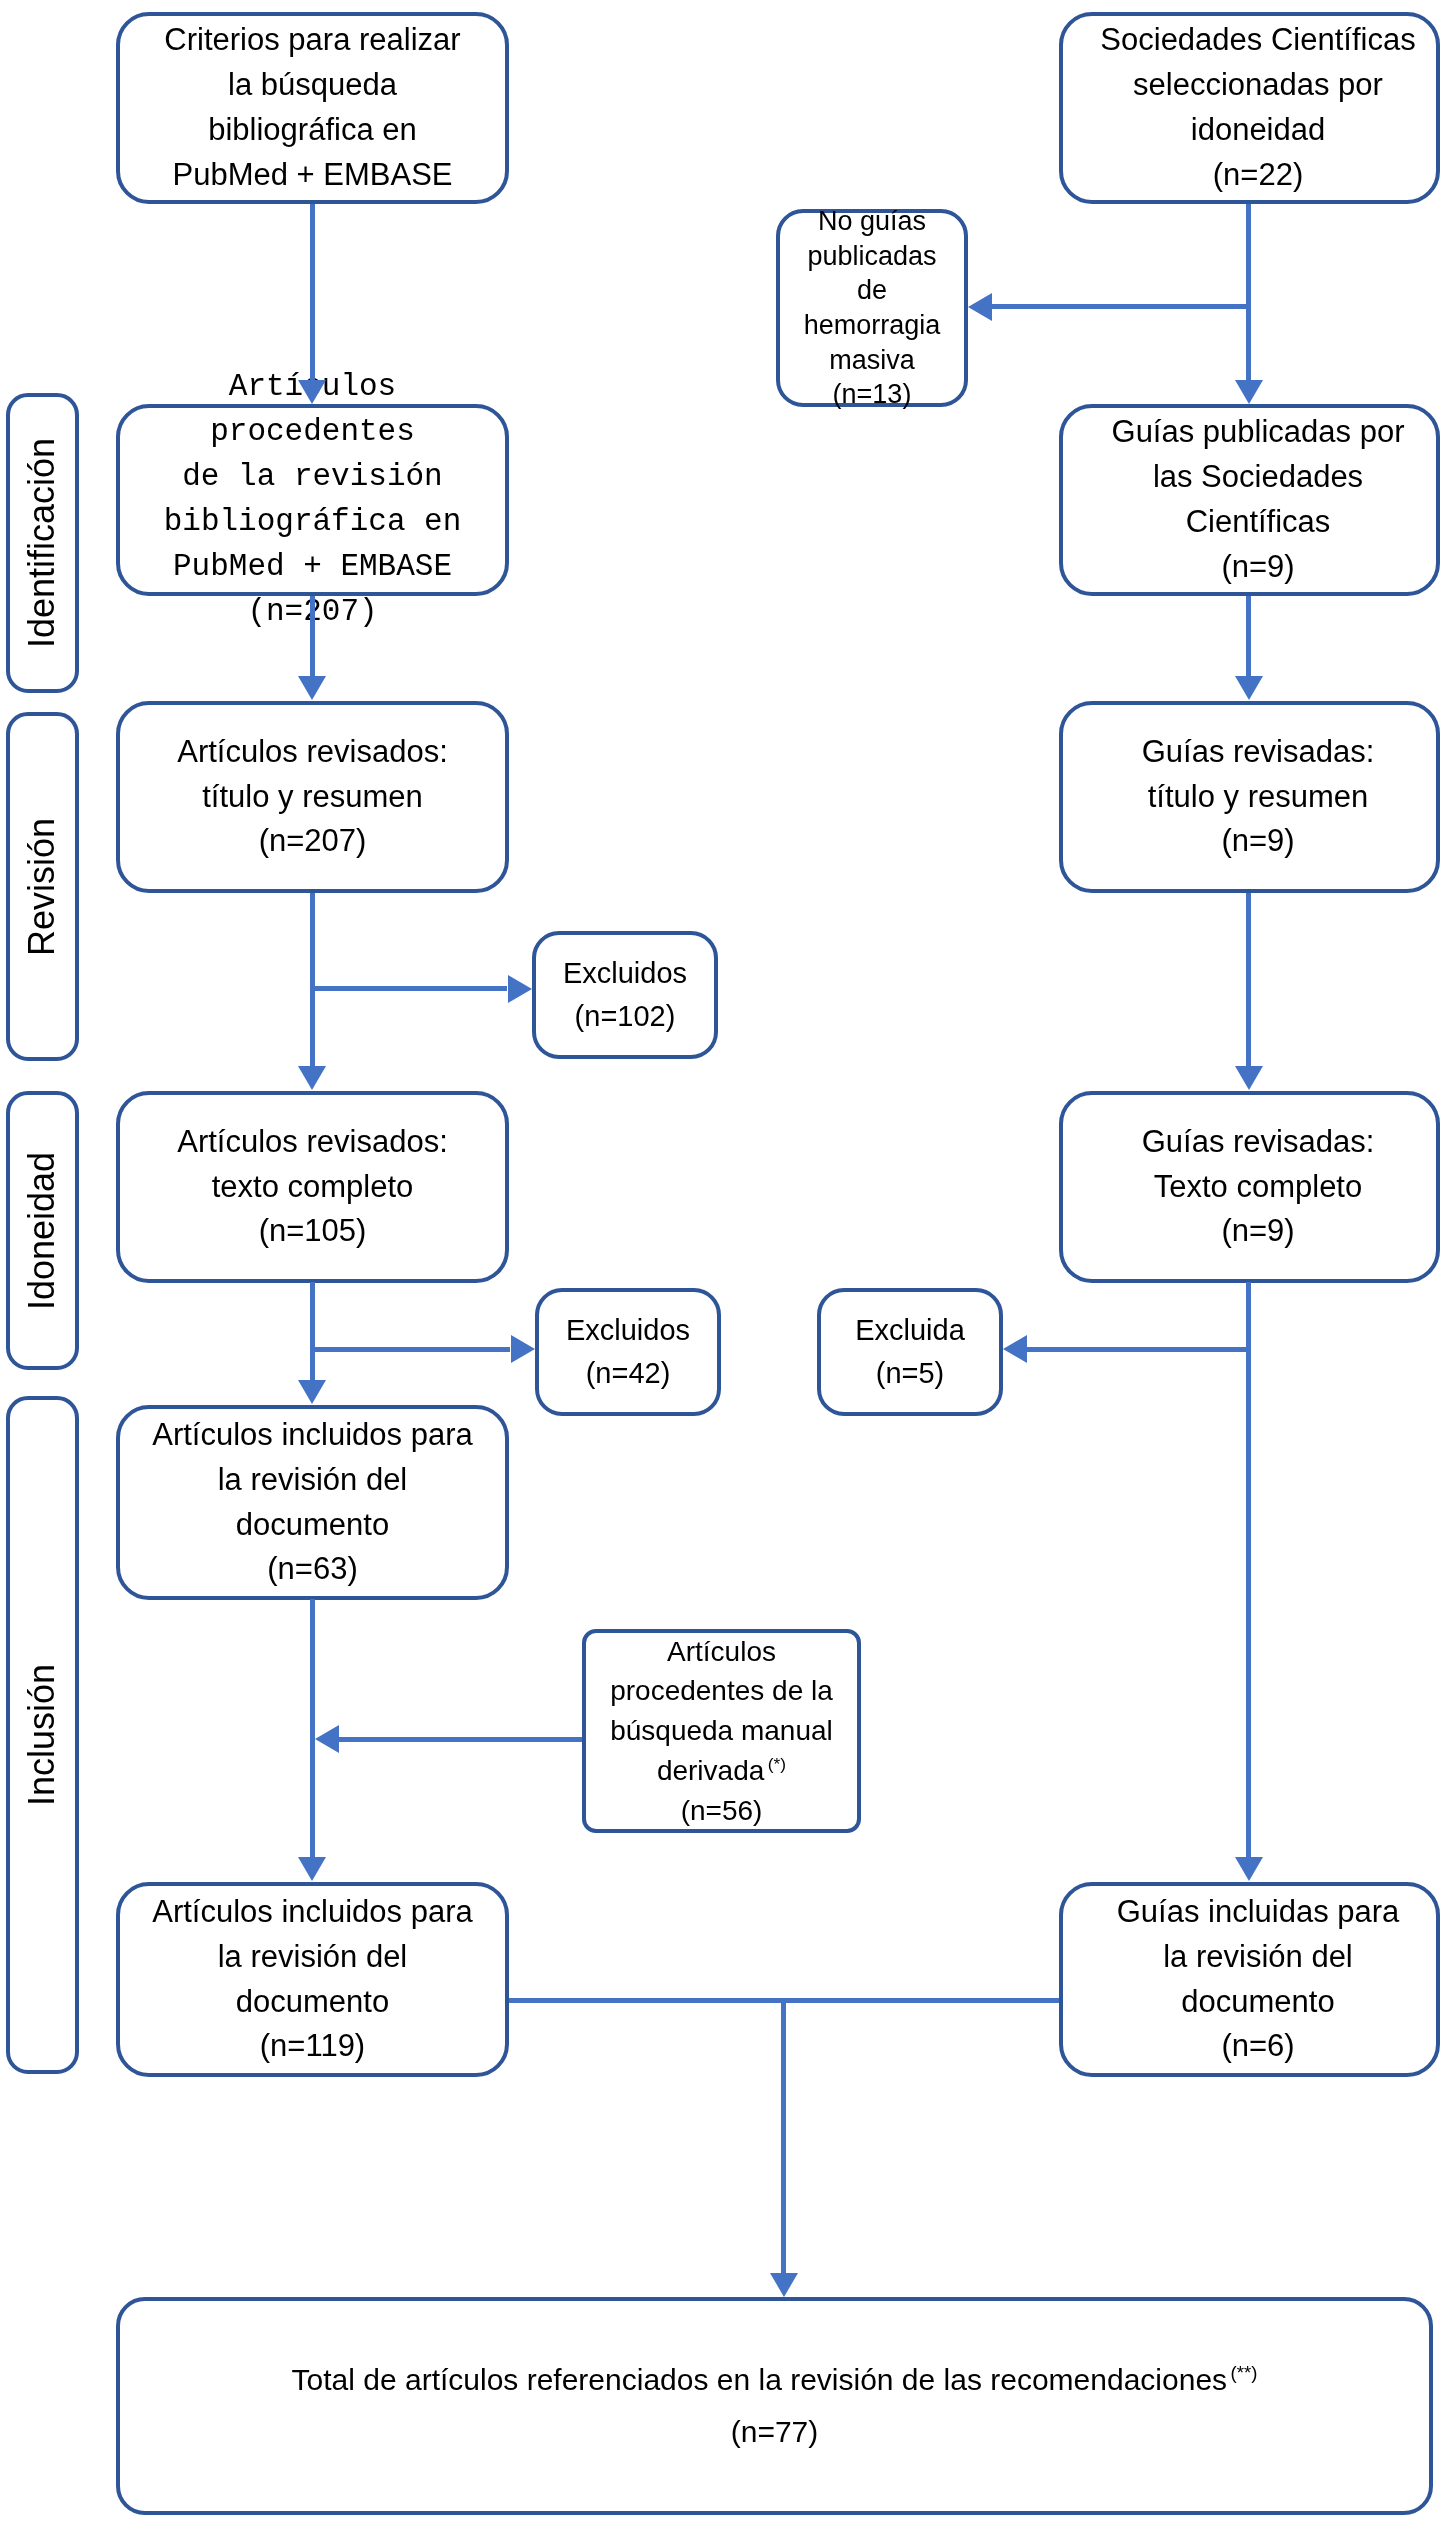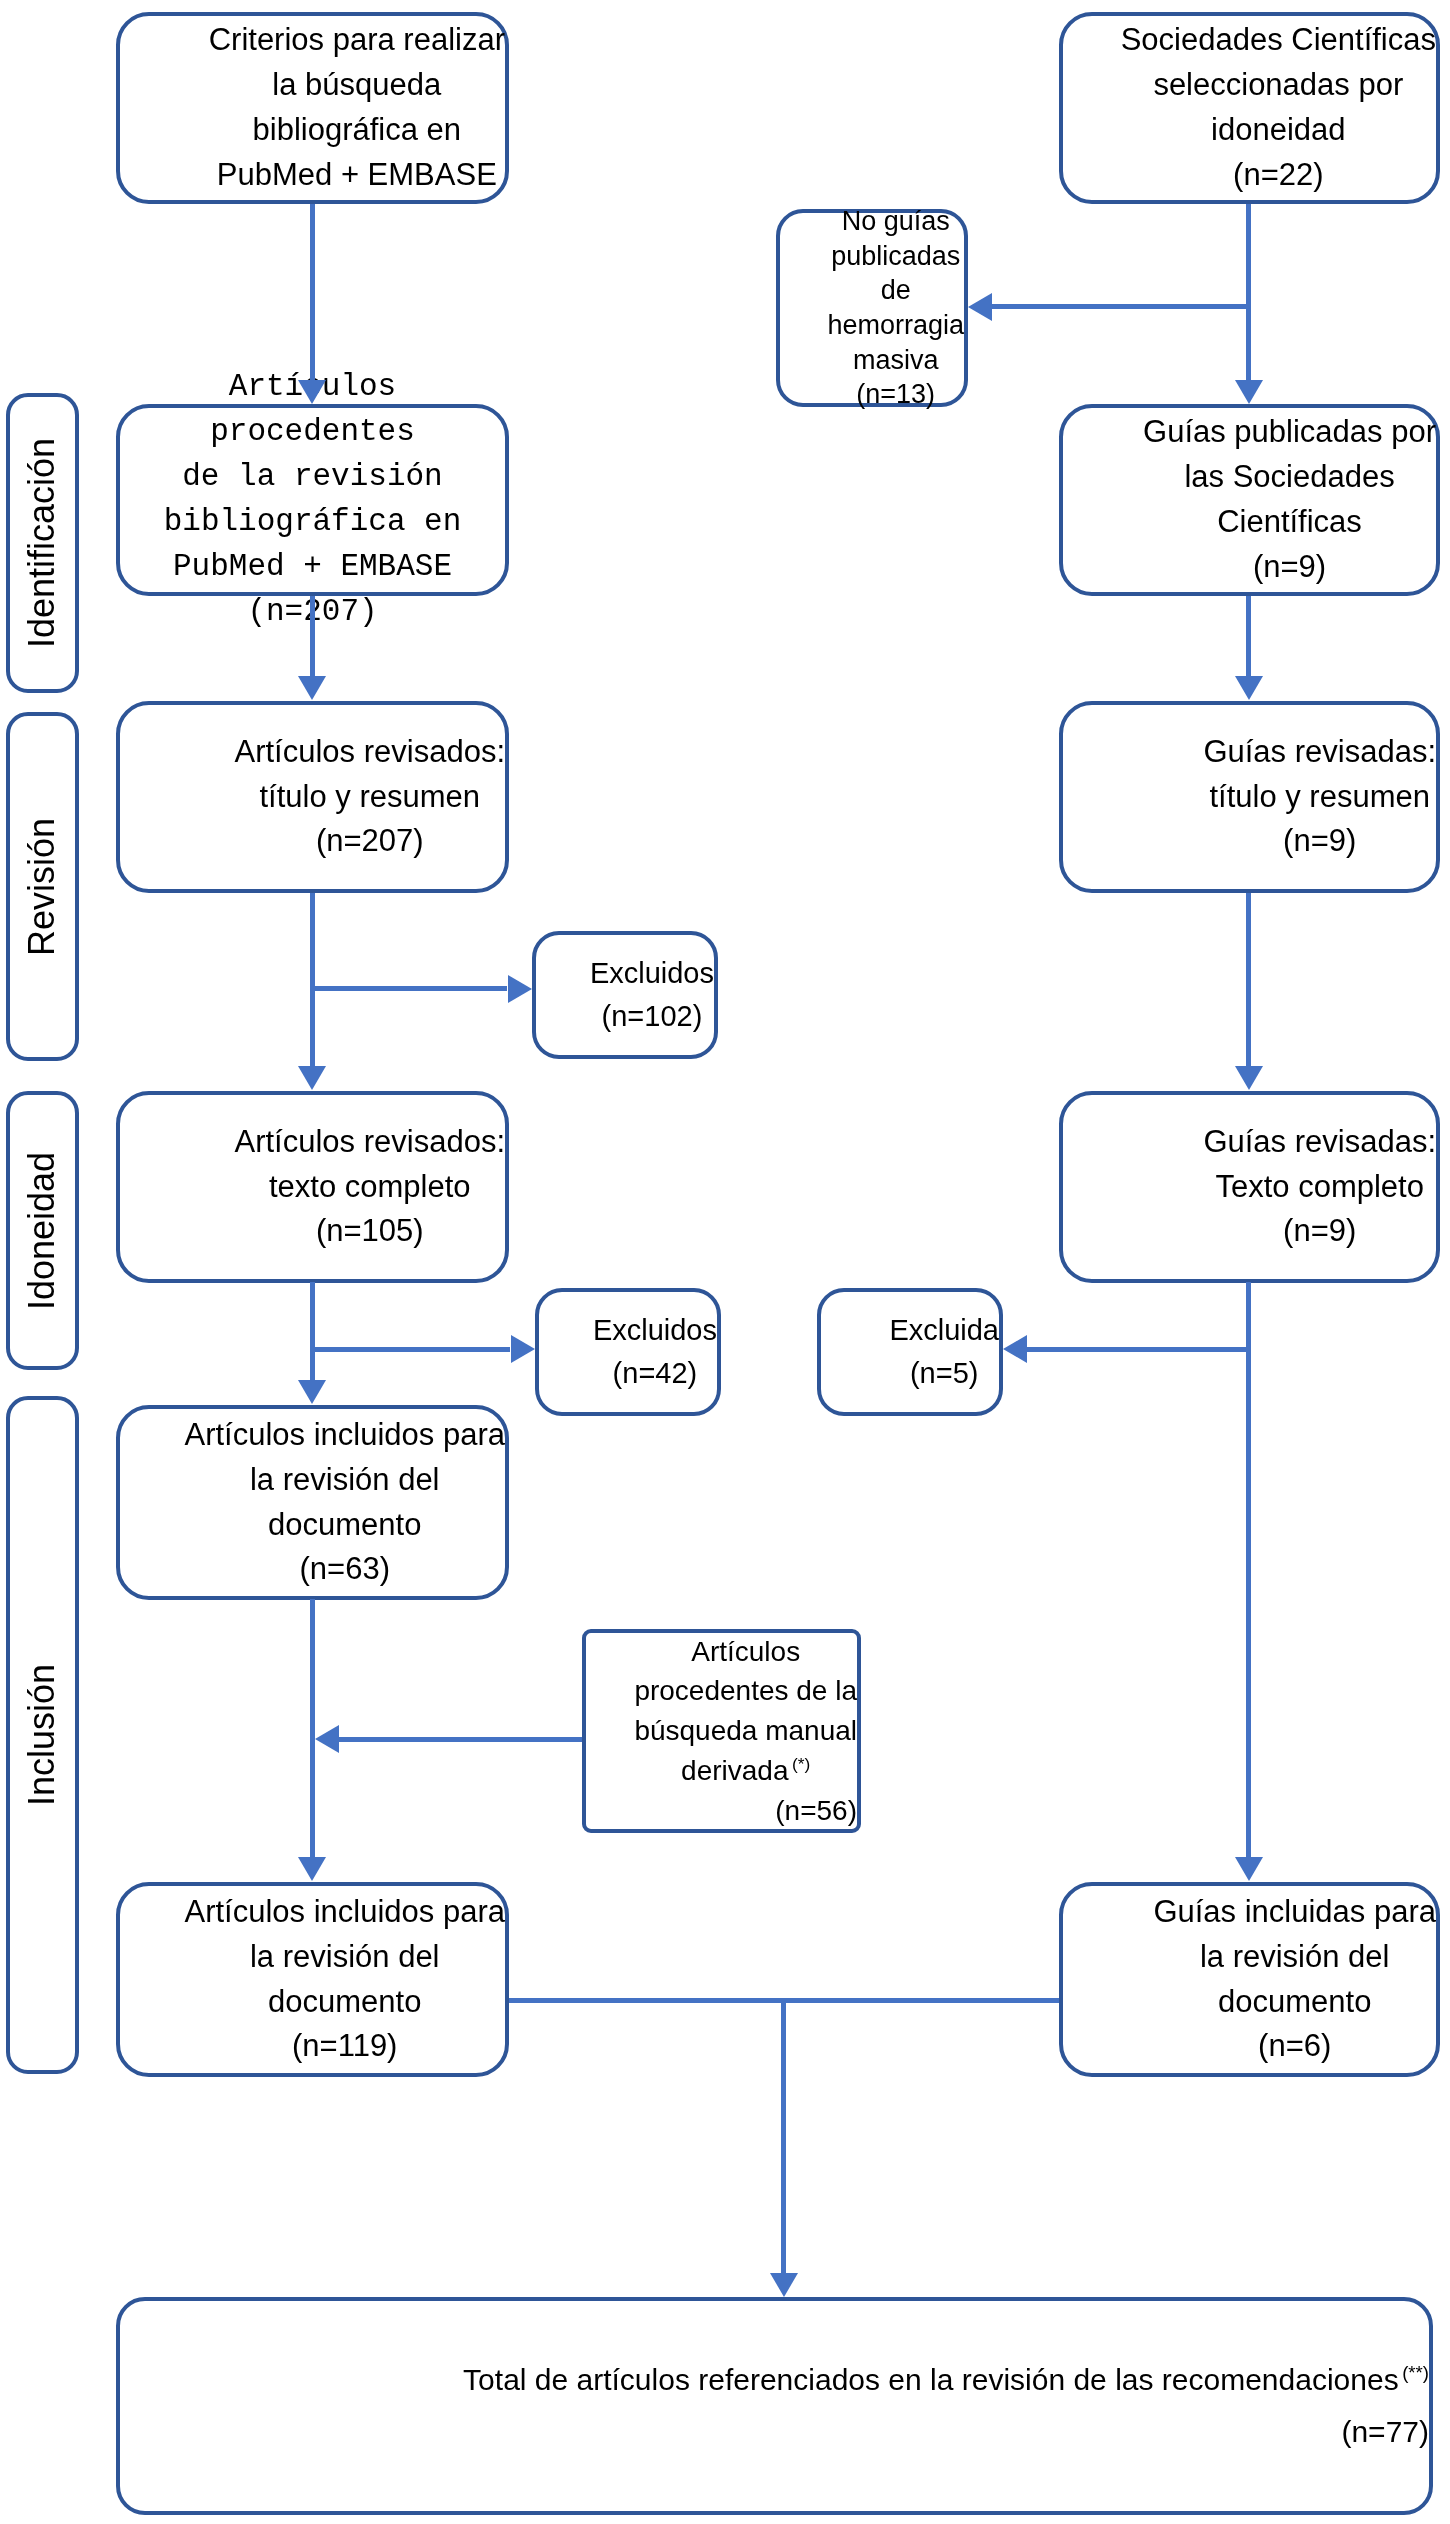--- a/index.html
+++ b/index.html
@@ -7,29 +7,29 @@
     position:relative;
     width:1450px;height:2525px;
     background:#ffffff;
     font-family:"Liberation Sans",sans-serif;
     color:#000000;
     overflow:hidden;
   }
   .box{
     position:absolute;box-sizing:border-box;
     border:4.7px solid #2e5597;border-radius:33px;background:#ffffff;
-    display:flex;flex-direction:column;align-items:flex-end;justify-content:center;
+    display:flex;flex-direction:column;align-items:center;justify-content:center;
     text-align:center;
   }
   .pre{white-space:pre-line;}
   .left-box{left:116px;width:393px;font-size:31px;line-height:1.45;}
   .right-box{left:1059px;width:381px;font-size:31px;line-height:1.45;padding-left:17px;}
   .no-guias{left:776px;top:209px;width:192px;height:198px;font-size:27px;line-height:1.28;border-radius:27px;}
   .excl{width:186px;height:128px;font-size:29px;line-height:1.5;border-radius:27px;}
-  .manual-box{left:582px;top:1629px;width:279px;height:204px;font-size:28px;line-height:1.42;border-radius:9px;}
+  .manual-box{left:582px;top:1629px;width:279px;height:204px;font-size:28px;line-height:1.42;border-radius:14px;}
   .total-box{left:116px;top:2297px;width:1317px;height:218px;font-size:30px;line-height:1.75;border-radius:29px;}
   .stage{
     position:absolute;left:5.8px;width:73px;box-sizing:border-box;
     border:4.7px solid #2e5597;border-radius:22px;background:#ffffff;
     display:flex;align-items:center;justify-content:center;
   }
   .stage-text{transform:rotate(-90deg);white-space:nowrap;font-size:36px;}
   .vline{position:absolute;width:5.2px;background:#4472c4;}
   .hline{position:absolute;height:5.2px;background:#4472c4;}
   .arr-down{position:absolute;width:0;height:0;border-left:14px solid transparent;border-right:14px solid transparent;border-top:24.4px solid #4472c4;}

